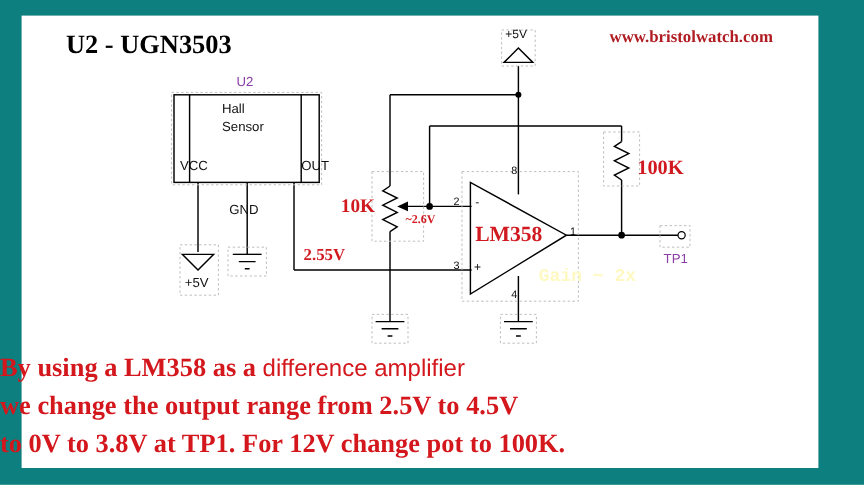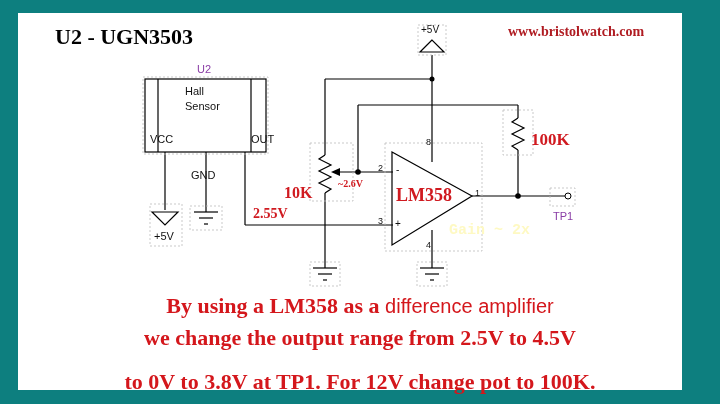--- a/index.html
+++ b/index.html
@@ -1,21 +1,21 @@
 <!DOCTYPE html>
 <html><head>
 <meta charset="utf-8">
 <style>
   html,body{margin:0;padding:0;}
   body{width:720px;height:404px;background:#0d7f7f;position:relative;overflow:hidden;font-family:"Liberation Sans",sans-serif;}
   .panel{position:absolute;left:18px;top:13px;width:664px;height:377px;background:#ffffff;}
   svg{position:absolute;left:0;top:0;}
   .title{position:absolute;left:55px;top:24px;font-family:"Liberation Serif",serif;font-weight:bold;font-size:22px;color:#000000;}
   .site{position:absolute;left:508px;top:24px;font-family:"Liberation Serif",serif;font-weight:bold;font-size:14px;color:#b01c22;}
-  .caption{position:absolute;left:0;width:720px;text-align:center;color:#d4171c;font-weight:bold;font-family:"Liberation Serif",serif;font-size:22px;line-height:28px;}
+  .caption{position:absolute;left:0;width:720px;color:#d4171c;font-weight:bold;font-family:"Liberation Serif",serif;font-size:22px;line-height:28px;}
   .caption .sans{font-family:"Liberation Sans",sans-serif;font-weight:normal;font-size:20px;}
   .lbl{position:absolute;font-family:"Liberation Sans",sans-serif;font-size:11px;color:#111;}
   .red{position:absolute;font-family:"Liberation Serif",serif;font-weight:bold;color:#d01a20;}
   .redsans{position:absolute;font-family:Liberation Mono, monospace;font-weight:bold;color:#fef9c3;}
   .purple{position:absolute;font-family:"Liberation Sans",sans-serif;font-size:11px;color:#8a3da6;}
   .pin{position:absolute;font-family:"Liberation Sans",sans-serif;font-size:9px;color:#111;}
 </style>
 </head>
 <body>
 
@@ -102,34 +102,34 @@
 <div class="purple" style="left:197px;top:63px;">U2</div>
 <div class="lbl" style="left:185px;top:85px;">Hall</div>
 <div class="lbl" style="left:185px;top:100px;">Sensor</div>
 <div class="lbl" style="left:150px;top:133px;">VCC</div>
 <div class="lbl" style="left:191px;top:133px;margin-top:36px;">GND</div>
 <div class="lbl" style="left:231px;top:133px;margin-left:20px;">OUT</div>
 
 <div class="lbl" style="left:421px;top:24px;font-size:10px;">+5V</div>
 <div class="lbl" style="left:154px;top:230px;">+5V</div>
 
-<div class="red" style="left:284px;top:184px;font-size:16px;text-align:center;">10K</div>
+<div class="red" style="left:284px;top:164px;font-size:16px;text-align:center;">10K</div>
 <div class="red" style="left:338px;top:178px;font-size:10px;">~2.6V</div>
 <div class="red" style="left:253px;top:206px;font-size:14px;">2.55V</div>
 <div class="red" style="left:396px;top:185px;font-size:18px;">LM358</div>
 <div class="red" style="left:531px;top:130px;font-size:17px;">100K</div>
 <div class="redsans" style="left:449px;top:222px;font-size:15px;">Gain ~ 2x</div>
 <div class="purple" style="left:553px;top:210px;">TP1</div>
 
 <div class="pin" style="left:378px;top:163px;">2</div>
 <div class="pin" style="left:378px;top:216px;">3</div>
 <div class="pin" style="left:475px;top:188px;">1</div>
 <div class="pin" style="left:426px;top:137px;">8</div>
 <div class="pin" style="left:426px;top:240px;">4</div>
 <div class="pin" style="left:396px;top:164px;font-size:10px;">-</div>
 <div class="pin" style="left:395px;top:218px;font-size:10px;">+</div>
 
 <div class="caption" style="top:292px;">
   <span>By using a LM358 as a</span>
   <span class="sans">difference amplifier</span>
 </div>
 <div class="caption" style="top:324px;">we change the output range from 2.5V to 4.5V</div>
-<div class="caption" style="top:356px;margin-top:12px;">to 0V to 3.8V at TP1. For 12V change pot to 100K.</div>
+<div class="caption" style="top:356px;">to 0V to 3.8V at TP1. For 12V change pot to 100K.</div>
 
 </body></html>

